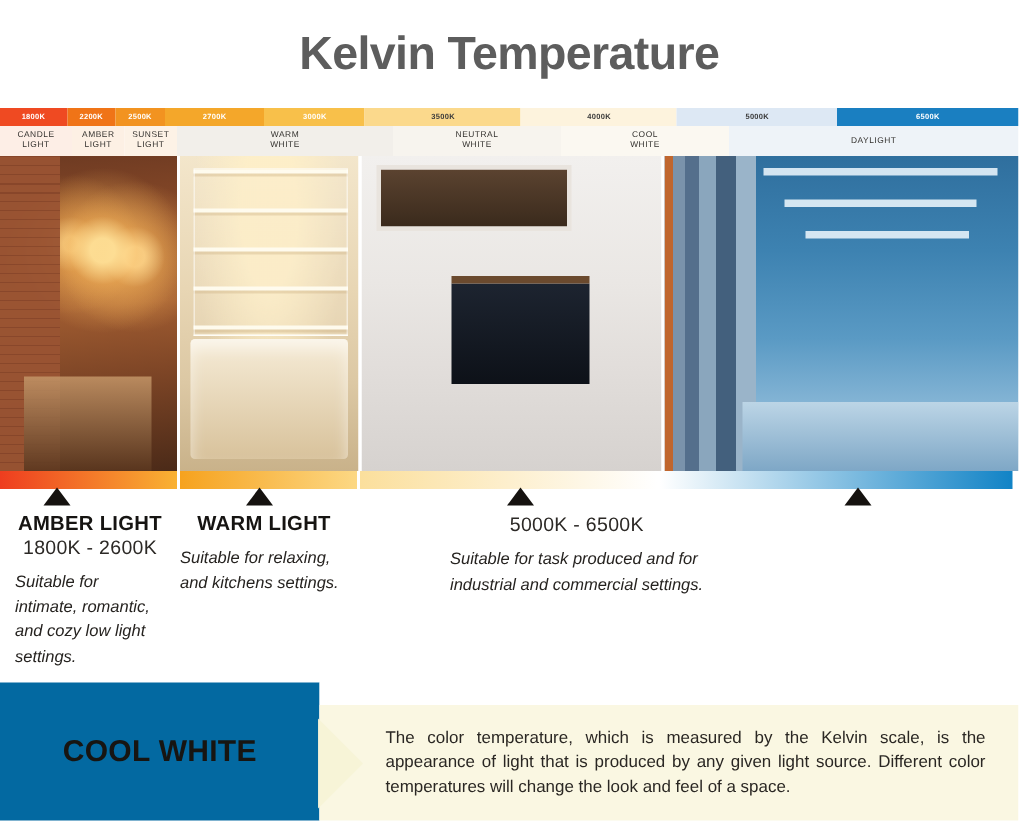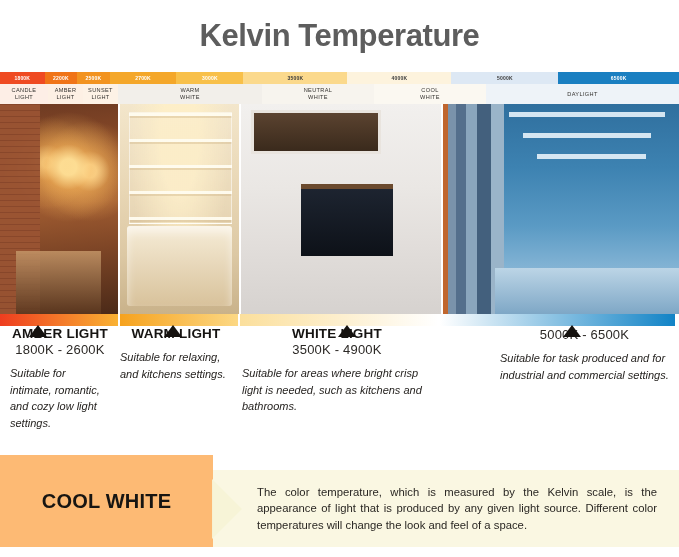--- a/index.html
+++ b/index.html
@@ -86,32 +86,32 @@
   .bars{display:flex;width:679px;height:12px;}
   .bar{height:12px;position:relative;}
   .bar + .bar{margin-left:2px;}
   .arrow{
     position:absolute;bottom:-11px;
     width:0;height:0;border-left:9px solid transparent;border-right:9px solid transparent;
     border-bottom:12px solid #15120f;transform:translateX(-50%);
   }
 
   
-  .legend{display:flex;width:679px;height:96px;box-sizing:border-box;}
+  .legend{display:flex;width:679px;height:96px;padding-top:15px;box-sizing:border-box;}
   .lg{box-sizing:border-box;padding-right:10px;}
   .lg .hd{font-size:13.5px;font-weight:bold;color:#161412;letter-spacing:.2px;}
   .lg .kv{font-size:13px;color:#2c2926;margin-top:1px;letter-spacing:.2px;}
   .lg .ds{font-size:11px;font-style:italic;color:#262320;line-height:1.5;margin-top:8px;}
   .lg.c{text-align:center;}
   .lg.c .ds{text-align:left;}
 
   
   .callout{position:absolute;left:0;top:455px;width:679px;height:92px;display:flex;}
   .co-left{
-    width:213px;background:#fdba74;display:flex;flex-direction:column;
+    width:213px;background:#0369a1;display:flex;flex-direction:column;
     align-items:center;justify-content:center;position:relative;
   }
   .co-left .t1{font-size:20px;font-weight:bold;color:#171512;letter-spacing:.2px;}
   .co-left .t2{font-size:38px;font-weight:normal;color:#171512;line-height:1.05;letter-spacing:-.5px;}
   .co-right{
     flex:1;background:#faf7e2;display:flex;align-items:center;
     position:relative;padding:0 22px 0 44px;box-sizing:border-box;margin-top:15px;
   }
   .co-right .para{font-size:11.3px;color:#2a2723;line-height:1.42;text-align:justify;}
   .chev{
@@ -205,25 +205,20 @@
     <div class="hd">AMBER LIGHT</div>
     <div class="kv">1800K - 2600K</div>
     <div class="ds">Suitable for intimate, romantic, and cozy low light settings.</div>
   </div>
 
   <div class="lg c" style="width:122px">
     <div class="hd">WARM LIGHT</div>
     <div class="ds">Suitable for relaxing, and kitchens settings.</div>
   </div>
 
-  <div class="lg c" style="width:200px">
-    <div class="hd">WHITE LIGHT</div>
-    <div class="kv">3500K - 4900K</div>
-    <div class="ds">Suitable for areas where bright crisp light is needed, such as kitchens and bathrooms.</div>
-  </div>
 
   <div class="lg c" style="width:237px;padding-left:58px">
     <div class="kv">5000K - 6500K</div>
     <div class="ds">Suitable for task produced and for industrial and commercial settings.</div>
   </div>
 
 </div>
 
 <div class="callout">
   <div class="co-left">

